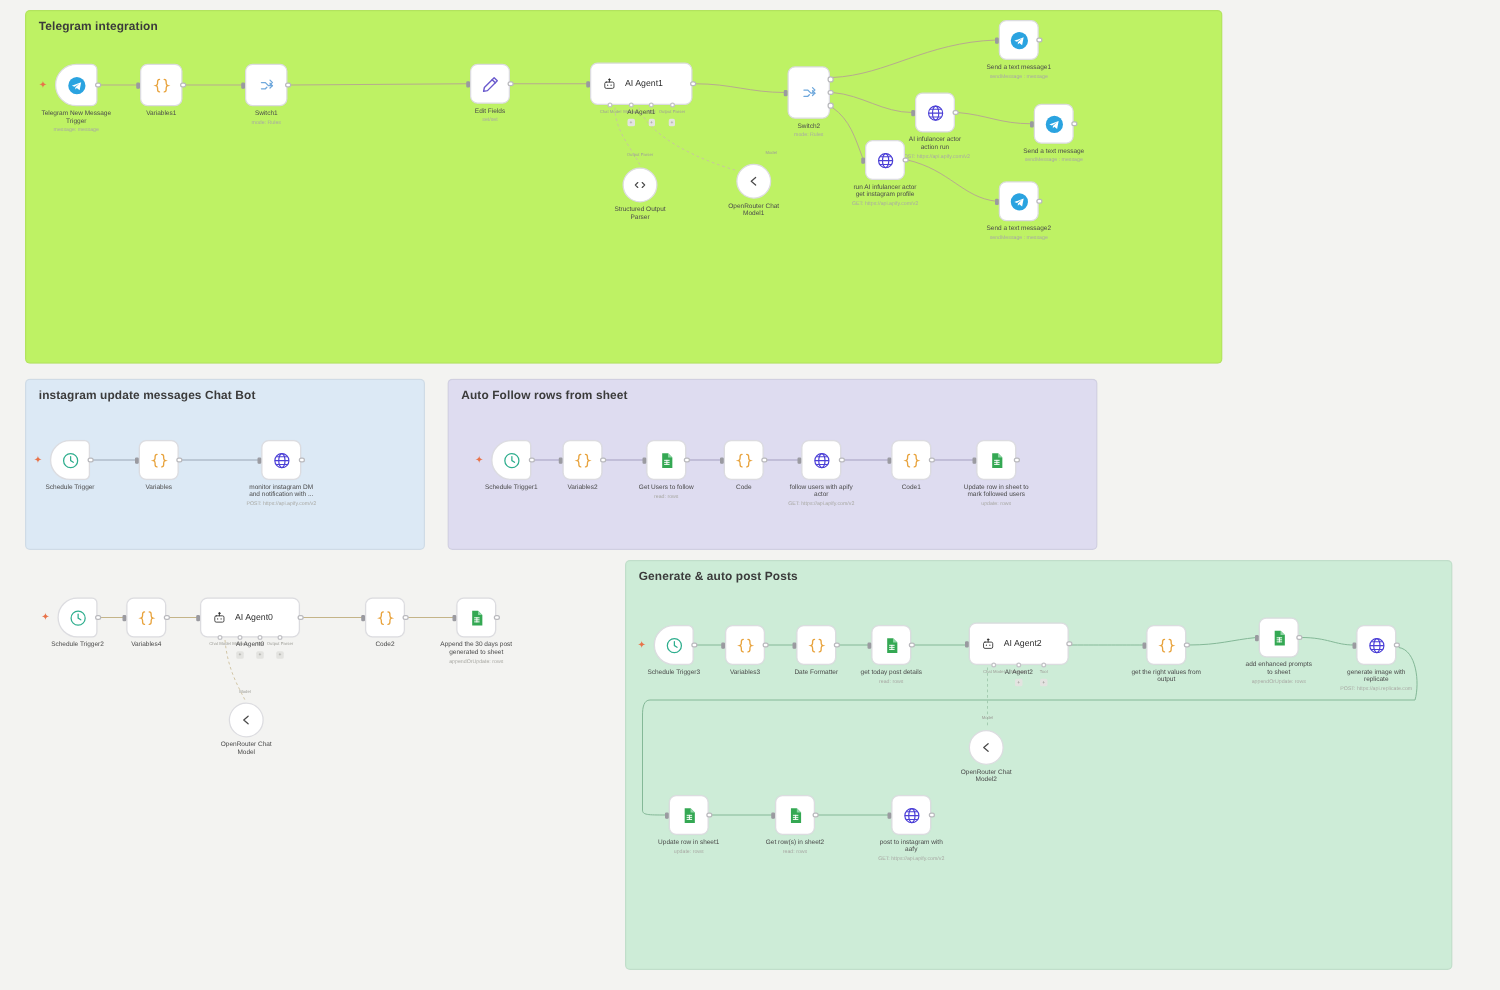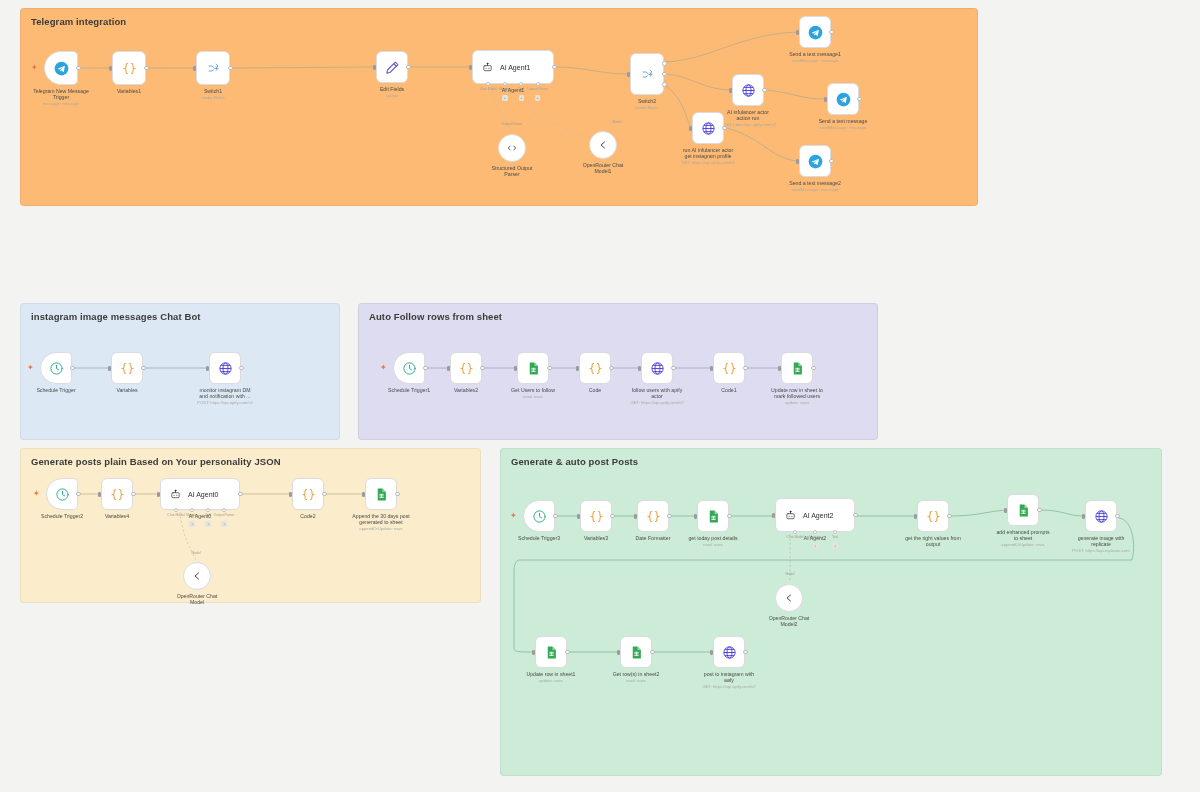--- a/index.html
+++ b/index.html
@@ -116,31 +116,28 @@
   svg.wires { position: absolute; top:0; left:0; width:1200px; height:792px; pointer-events:none; }
 
   
   .ic { display:block; }
 </style>
 </head>
 <body>
 
 <div id="canvas">
 
-  <div class="group" id="g-telegram" style="left: 20px; top: 8px; width: 958px; height: 198px; background: #fdba74;">
+  <div class="group" id="g-telegram" style="left: 20px; top: 8px; width: 958px; height: 283px; background: #bef264;">
     <span class="group-title">Telegram integration</span>
   </div>
   <div class="group" id="g-instagram" style="left: 20px; top: 303px; width: 320px; height: 137px; background: rgb(220, 233, 245);">
-    <span class="group-title">instagram image messages Chat Bot</span>
+    <span class="group-title">instagram update messages Chat Bot</span>
   </div>
   <div class="group" id="g-follow" style="left: 358px; top: 303px; width: 520px; height: 137px; background: rgb(222, 220, 240);">
     <span class="group-title">Auto Follow rows from sheet</span>
-  </div>
-  <div class="group" id="g-generate" style="left: 20px; top: 448px; width: 461px; height: 155px; background: rgb(251, 237, 203);">
-    <span class="group-title">Generate posts plain Based on Your personality JSON</span>
   </div>
   <div class="group" id="g-autopost" style="left: 500px; top: 448px; width: 662px; height: 328px; background: rgb(205, 236, 215);">
     <span class="group-title">Generate &amp; auto post Posts</span>
   </div>
 
   <svg class="wires" viewBox="0 0 1200 792">
     <g fill="none" stroke="#b7ab8e" stroke-width="0.8">
 
       <path d="M80,68 L110,68"></path>
       <path d="M148,68 L194,68"></path>

